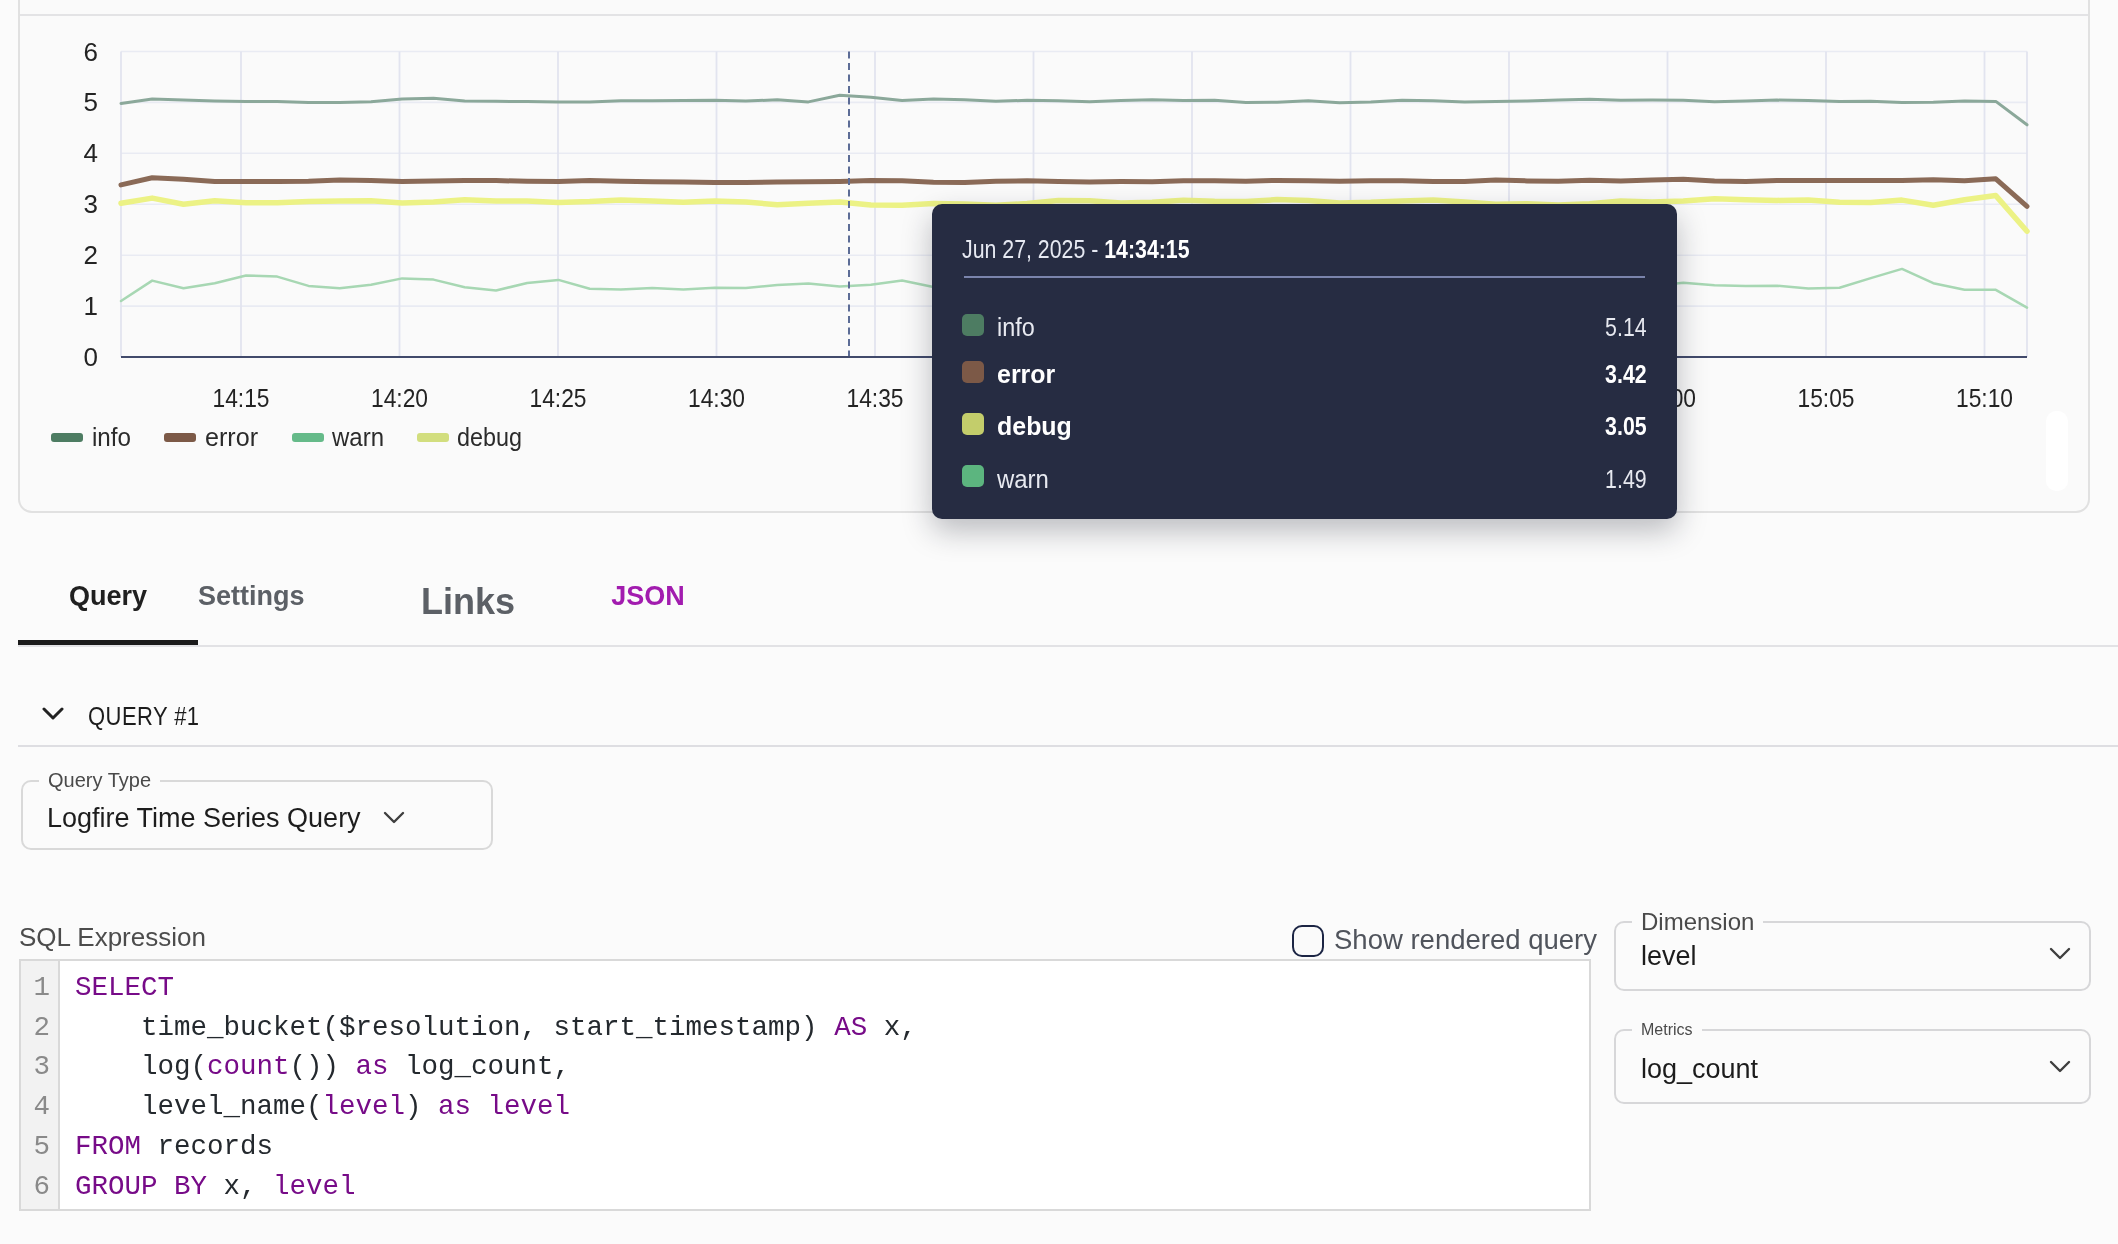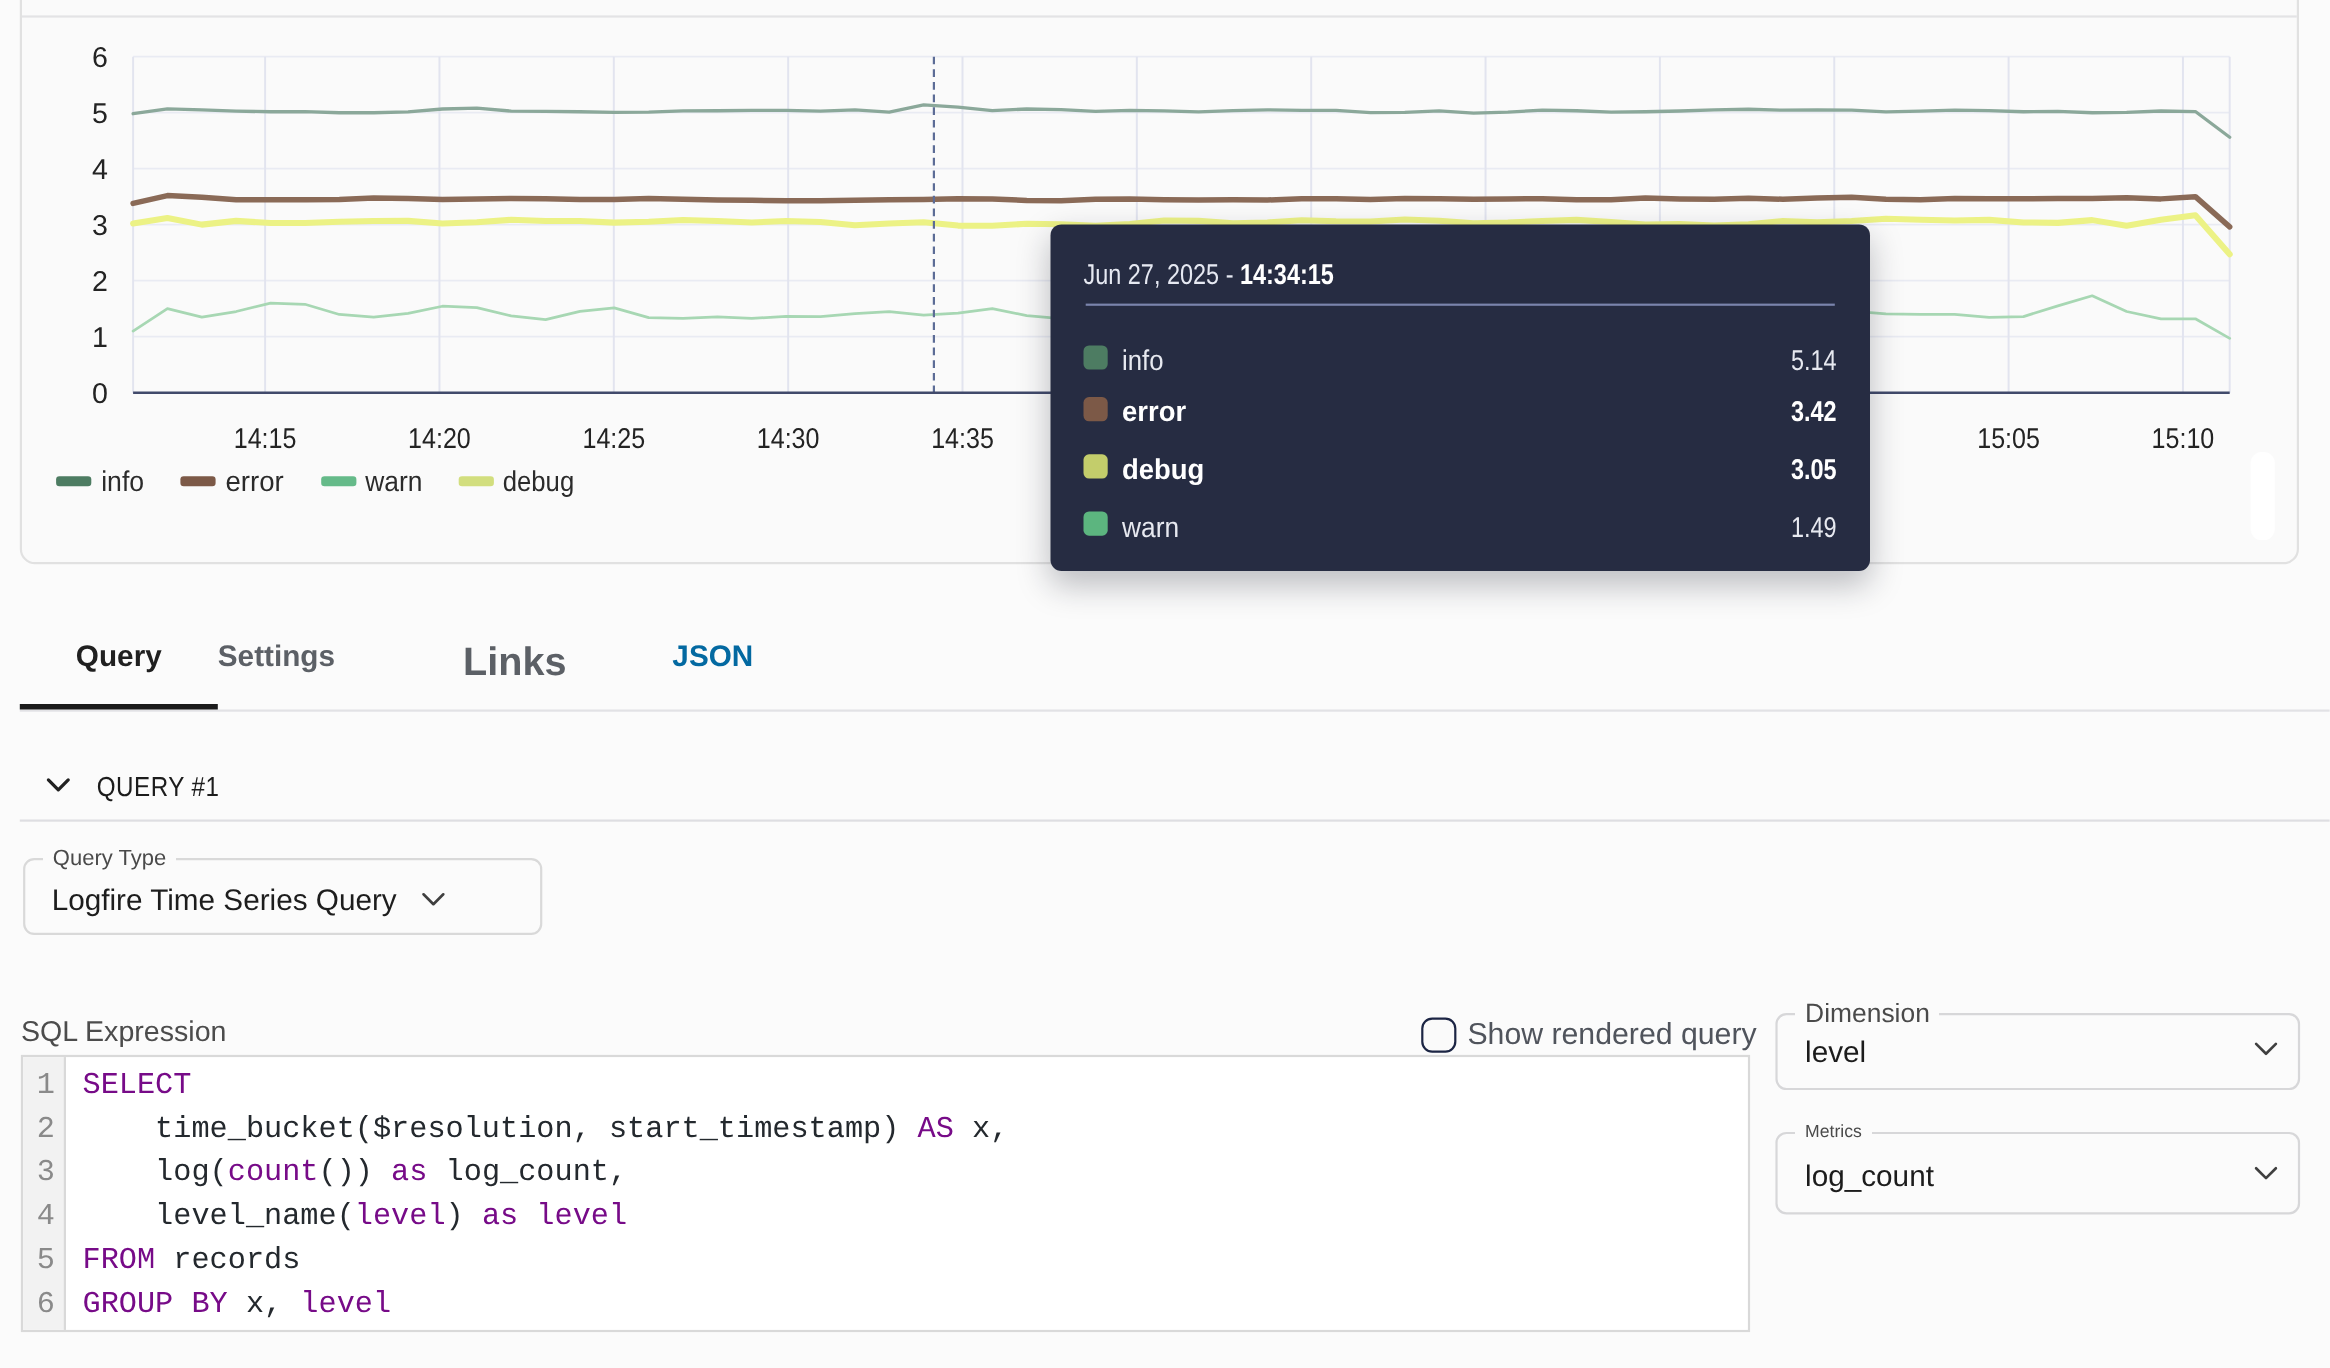--- a/index.html
+++ b/index.html
@@ -83,21 +83,21 @@
     <text x="205" y="446" font-size="26" fill="#2b2b2b" textLength="53" lengthAdjust="spacingAndGlyphs">error</text>
     <rect x="292" y="433" width="32" height="9" rx="3" fill="#65ba89"></rect>
     <text x="332" y="446" font-size="26" fill="#2b2b2b" textLength="52" lengthAdjust="spacingAndGlyphs">warn</text>
     <rect x="417" y="433" width="32" height="9" rx="3" fill="#d2de7e"></rect>
     <text x="457" y="446" font-size="26" fill="#2b2b2b" textLength="65" lengthAdjust="spacingAndGlyphs">debug</text>
   </g>
 
   <rect x="2046" y="411" width="22" height="80" rx="10" fill="#ffffff"></rect>
 </svg>
 
-<div class="abs" style="left:955px; top:204px; width:745px; height:315px; background:#262c42;
+<div class="abs" style="left:932px; top:204px; width:745px; height:315px; background:#262c42;
   border-radius:10px; box-shadow:0 12px 30px rgba(20,24,40,.28); color:#e7e9f0;">
   <div class="abs" style="left:30px; top:30px; font-size:26px; color:#e6e9f2; transform:scaleX(.82); transform-origin:left; white-space:nowrap;">Jun 27, 2025 - <b style="color:#ffffff;">14:34:15</b></div>
   <div class="abs" style="left:32px; top:72px; width:681px; height:2px; background:#7a84ac;"></div>
   <div class="abs" style="left:30px; top:110px; width:22px; height:22px; border-radius:5px; background:#4d7c62;"></div>
   <div class="abs" style="left:65px; top:108px; font-size:26px; transform:scaleX(.9); transform-origin:left;">info</div>
   <div class="abs" style="right:30px; top:108px; font-size:26px; transform:scaleX(.82); transform-origin:right;">5.14</div>
   <div class="abs" style="left:30px; top:157px; width:22px; height:22px; border-radius:5px; background:#7c5947;"></div>
   <div class="abs" style="left:65px; top:155px; font-size:26px; transform:scaleX(.96); transform-origin:left; font-weight:bold; color:#fff;">error</div>
   <div class="abs" style="right:30px; top:155px; font-size:26px; transform:scaleX(.82); transform-origin:right; font-weight:bold; color:#fff;">3.42</div>
   <div class="abs" style="left:30px; top:209px; width:22px; height:22px; border-radius:5px; background:#c3cd6b;"></div>
@@ -106,21 +106,21 @@
   <div class="abs" style="left:30px; top:261px; width:22px; height:22px; border-radius:5px; background:#5cb57f;"></div>
   <div class="abs" style="left:65px; top:260px; font-size:26px; transform:scaleX(.92); transform-origin:left;">warn</div>
   <div class="abs" style="right:30px; top:260px; font-size:26px; transform:scaleX(.82); transform-origin:right;">1.49</div>
 </div>
 
 <div class="abs" style="left:18px; top:645px; width:2100px; height:2px; background:#e2e2e5;"></div>
 <div class="abs" style="left:18px; top:640px; width:180px; height:5px; background:#1b1b1b;"></div>
 <div class="abs" style="left:18px; top:581px; width:180px; text-align:center; font-size:27px; font-weight:bold; color:#202020;">Query</div>
 <div class="abs" style="left:198px; top:581px; width:180px; font-size:27px; font-weight:bold; color:#5c6066;">Settings</div>
 <div class="abs" style="left:378px; top:581px; width:180px; text-align:center; font-size:36px; font-weight:bold; color:#5c6066;">Links</div>
-<div class="abs" style="left:558px; top:581px; width:180px; text-align:center; font-size:27px; font-weight:bold; color:#0369a1;">JSON</div>
+<div class="abs" style="left:558px; top:581px; width:180px; text-align:center; font-size:27px; font-weight:bold; color:#a21caf;">JSON</div>
 
 <svg class="abs" style="left:42px; top:707px;" width="22" height="14" viewBox="0 0 22 14">
   <path d="M2 2 L11 11 L20 2" fill="none" stroke="#222" stroke-width="3" stroke-linecap="round" stroke-linejoin="round"></path>
 </svg>
 <div class="abs" style="left:88px; top:702px; font-size:25px; font-weight:400; color:#1c1c1c; letter-spacing:0.5px; transform:scaleX(.88); transform-origin:left;">QUERY #1</div>
 <div class="abs" style="left:18px; top:745px; width:2100px; height:2px; background:#dedee2;"></div>
 
 <fieldset class="abs" style="left:21px; top:769px; width:472px; height:81px; border:2px solid #d9d9d9; border-radius:10px; background:transparent;">
   <legend style="margin-left:16px; padding:0 9px; font-size:20px; color:#4a4a4a;">Query Type</legend>
 </fieldset>

